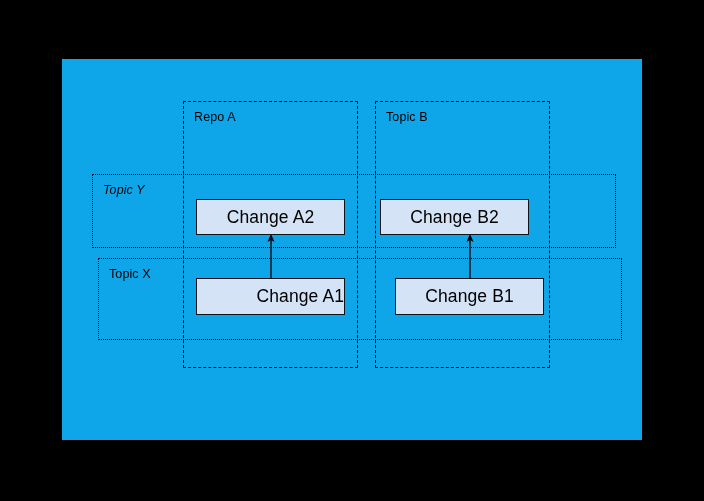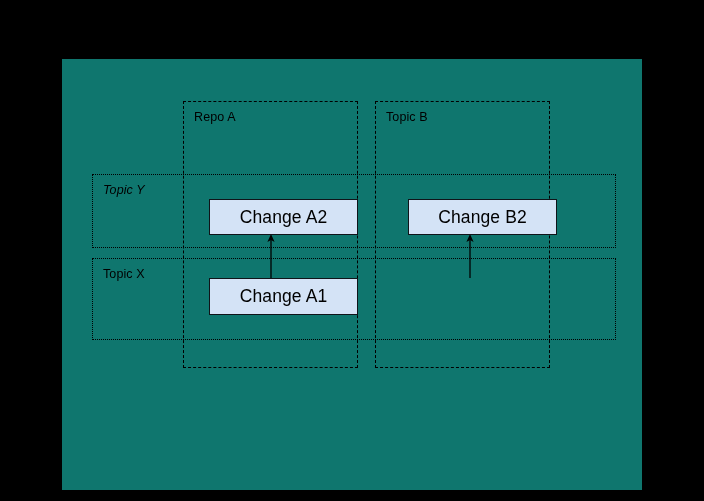--- a/index.html
+++ b/index.html
@@ -17,22 +17,22 @@
     position: relative;
     width: 704px;
     height: 501px;
     background: #000000;
   }
   .canvas {
     position: absolute;
     left: 62px;
     top: 59px;
     width: 580px;
-    height: 431px;
-    background: #0f766e;
+    height: 381px;
+    background: #0ea5e9;
   }
   
   .group {
     position: absolute;
     box-sizing: border-box;
     background: transparent;
   }
   .group-repo {
     border: 1.6px dashed #000000;
   }
@@ -54,21 +54,20 @@
     position: absolute;
     box-sizing: border-box;
     background: #d4e3f6;
     border: 1.2px solid #0f1419;
     display: flex;
     align-items: center;
     justify-content: center;
     font-size: 17.5px;
     color: #000000;
     letter-spacing: 0.1px;
-    margin-left: 13px;
   }
   .edge-layer {
     position: absolute;
     left: 0;
     top: 0;
     width: 580px;
     height: 381px;
     overflow: visible;
     pointer-events: none;
   }
@@ -90,44 +89,47 @@
     </div>
 
     <div class="group group-repo z-repo" style="left:313px; top:42px; width:175px; height:267px;">
       <span class="group-label">Topic B</span>
     </div>
 
     <div class="group group-topic z-topic" style="left:30px; top:115px; width:524px; height:74px;font-style:italic;">
       <span class="group-label">Topic Y</span>
     </div>
 
-    <div class="group group-topic z-topic" style="left:30px; top:199px; width:524px; height:82px;">
+    <div class="group group-topic z-topic" style="left:36px; top:199px; width:524px; height:82px;">
       <span class="group-label">Topic X</span>
     </div>
 
     <svg class="edge-layer z-edges" viewBox="0 0 580 381" width="580" height="381">
 
       <g>
         <line x1="209" y1="219" x2="209" y2="179.5" stroke="#000000" stroke-width="1.3"></line>
         <path d="M 209 175 L 205.4 183 L 209 181.1 L 212.6 183 Z" fill="#000000"></path>
       </g>
 
       <g>
         <line x1="408" y1="219" x2="408" y2="179.5" stroke="#000000" stroke-width="1.3"></line>
         <path d="M 408 175 L 404.4 183 L 408 181.1 L 411.6 183 Z" fill="#000000"></path>
       </g>
     </svg>
 
     <div class="node z-node" style="left:134px; top:140px; width:149px; height:36px;">
       <span>Change A2</span>
     </div>
 
-    <div class="node z-node" style="left:333px; top:140px; width:149px; height:36px;">
+    <div class="node z-node" style="left:318px; top:140px; width:149px; height:36px;">
       <span>Change B2</span>
     </div>
 
-    <div class="node z-node" style="left:134px; top:219px; width:149px; height:37px;">
+    <div class="node z-node" style="left:134px; top:219px; width:149px; height:37px;justify-content:flex-end;">
       <span>Change A1</span>
     </div>
 
+    <div class="node z-node" style="left:333px; top:219px; width:149px; height:37px;">
+      <span>Change B1</span>
+    </div>
 
   </div>
 </div>
 
 </body></html>

